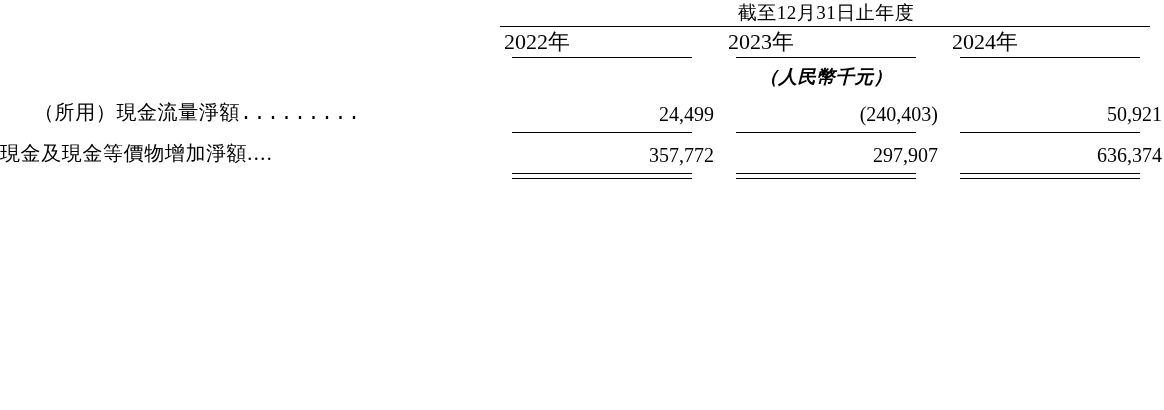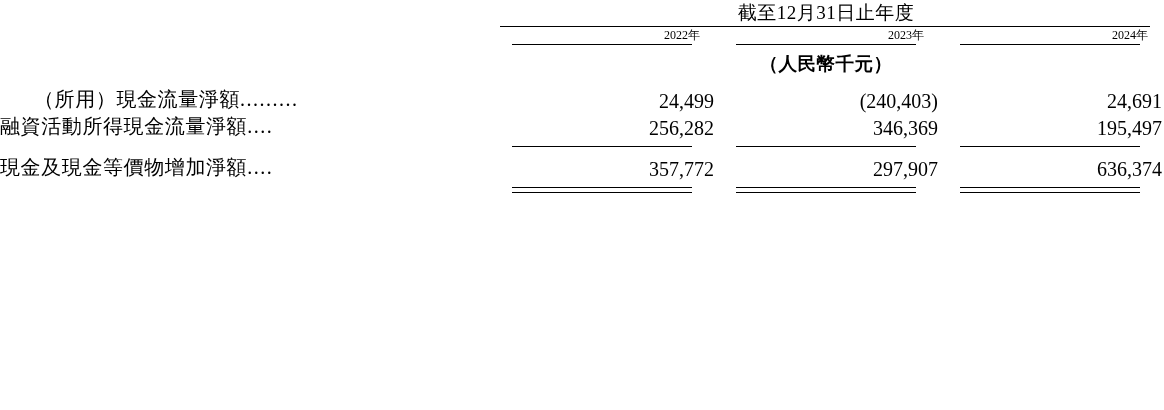--- a/index.html
+++ b/index.html
@@ -46,53 +46,55 @@
     height: 1px;
     padding: 0;
   }
   .rule-span {
     display: block;
     height: 0;
     border-top: 1.2px solid #000;
     margin: 0 12px 0 10px;
   }
   .hdr-year {
-    text-align: right;
+    text-align: left;
     font-weight: bold;
-    font-size: 12px;
+    font-size: 22px;
     padding: 7px 0 6px 0;
   }
   .hdr-year .inner {
     display: block;
     padding: 0 14px;
   }
   .rule-year td { height: 1px; padding: 0; }
   .rule-year .rule-span { margin: 0 22px; }
 
   .unit-row td {
     text-align: center;
+    font-style: italic;
     font-weight: bold;
     font-size: 18.5px;
     padding: 6px 0 10px 0;
     letter-spacing: 0.5px;
   }
 
   
   .lbl {
     text-align: left;
     white-space: nowrap;
     font-size: 20px;
     letter-spacing: 0.6px;
     padding: 2px 0 2px 0;
   }
   .lbl .leader {
     letter-spacing: 1.5px;
   }
   .lbl.indent {
     padding-left: 34px;
+    font-family: Liberation Mono, monospace;
   }
   .num {
     text-align: right;
     font-size: 20px;
     padding: 2px 22px 2px 0;
     font-variant-numeric: lining-nums;
   }
   .bold .lbl, .bold .num { font-weight: normal; }
 
   .spacer-sm td { height: 7px; }
@@ -161,29 +163,23 @@
         <td></td>
         <td colspan="3">（人民幣千元）</td>
       </tr>
 
 
 
       <tr>
         <td class="lbl indent"><span>（所用）現金流量淨額</span><span class="leader">.........</span></td>
         <td class="num">24,499</td>
         <td class="num">(240,403)</td>
-        <td class="num">24,691</td>
-      </tr>
-
-      <tr>
-        <td class="lbl"><span>融資活動所得現金流量淨額</span><span class="leader">....</span></td>
-        <td class="num">256,282</td>
-        <td class="num">346,369</td>
-        <td class="num">195,497</td>
-      </tr>
+        <td class="num">50,921</td>
+      </tr>
+
 
       <tr class="rule-gap">
           <td colspan="4"></td>
         </tr>
       <tr class="rule-row">
         <td></td>
         <td>
             <span class="rule-span"></span>
           </td>
         <td>

